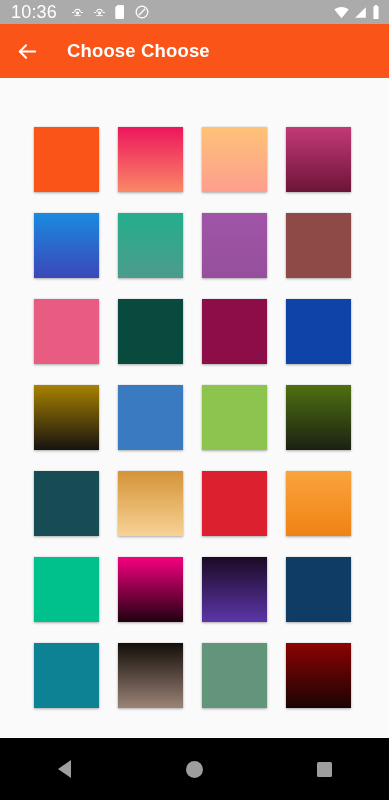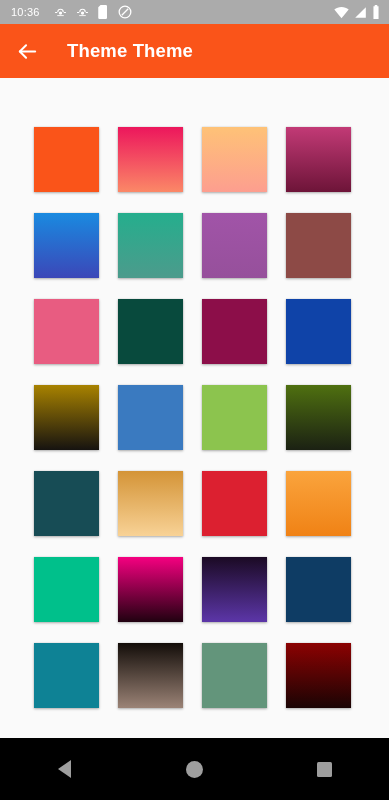--- a/index.html
+++ b/index.html
@@ -12,21 +12,21 @@
   #phone { position:relative; width:389px; height:800px; background:#FAFAFA; }
 
   
   .statusbar {
     position:absolute; top:0; left:0; width:389px; height:24px;
     background:#ABABAB;
     display:flex; align-items:center;
     padding:0 9px 0 11px;
     color:#FFFFFF;
   }
-  .sb-clock { font-size:11px; letter-spacing:.2px; line-height:1; }
+  .sb-clock { font-size:18px; letter-spacing:.2px; line-height:1; }
   .sb-notifs { display:flex; align-items:center; gap:9px; margin-left:14px; }
   .sb-right { margin-left:auto; display:flex; align-items:center; gap:5px; }
   .sb-ico { display:block; }
 
   
   .appbar {
     position:absolute; top:24px; left:0; width:389px; height:54px;
     background:#FA5419;
     display:flex; align-items:center;
   }
@@ -120,21 +120,21 @@
     </span>
   </div>
 
   <div class="appbar">
     <div class="backbtn">
       <svg width="23" height="23" viewBox="0 0 24 24" fill="none" stroke="#FFFFFF" stroke-width="2.1" stroke-linecap="round" stroke-linejoin="round">
         <path d="M20 12H4"></path>
           <path d="M10.5 5.5L4 12l6.5 6.5"></path>
       </svg>
     </div>
-    <div class="appbar-title">Theme Theme</div>
+    <div class="appbar-title">Choose Choose</div>
   </div>
 
   <div class="content">
     <div class="grid" id="theme-grid">
         <div class="swatch" style="background: rgb(250, 84, 25);"></div>
         <div class="swatch" style="background: linear-gradient(rgb(236, 22, 92) 0%, rgb(251, 136, 103) 100%);"></div>
         <div class="swatch" style="background: linear-gradient(rgb(254, 194, 119) 0%, rgb(253, 158, 143) 100%);"></div>
         <div class="swatch" style="background: linear-gradient(rgb(194, 58, 118) 0%, rgb(109, 20, 56) 100%);"></div>
         <div class="swatch" style="background: linear-gradient(rgb(26, 138, 224) 0%, rgb(59, 71, 184) 100%);"></div>
         <div class="swatch" style="background: linear-gradient(rgb(37, 174, 141) 0%, rgb(76, 155, 140) 100%);"></div>

